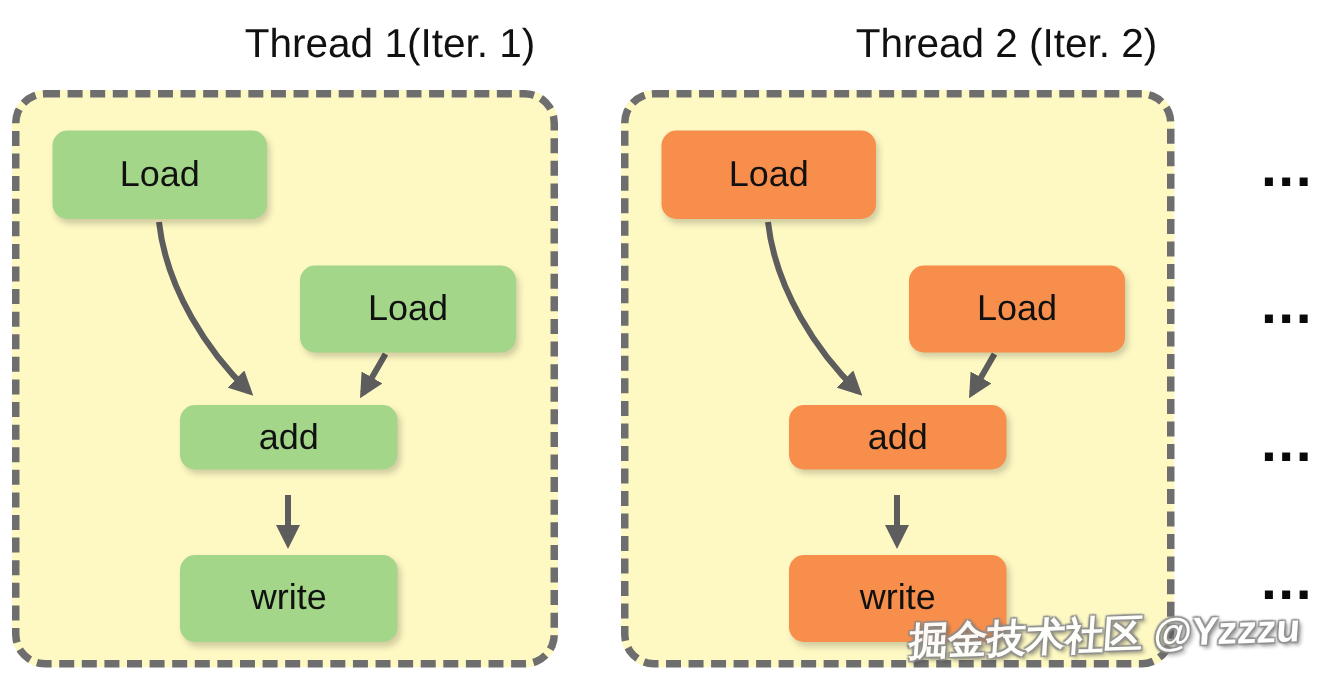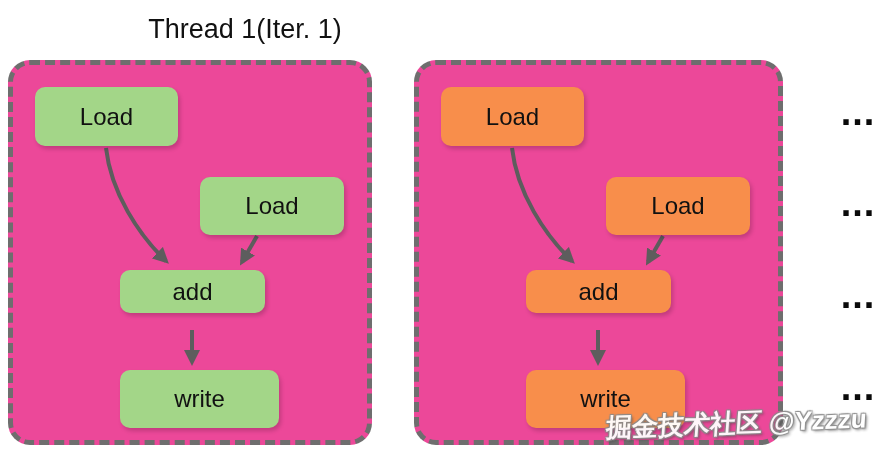--- a/index.html
+++ b/index.html
@@ -16,30 +16,30 @@
     overflow: hidden;
   }
   .thread-title {
     position: absolute;
     top: 14px;
     transform: translateX(-50%);
     font-size: 27px;
     color: #111111;
     white-space: nowrap;
   }
-  #title-1 { left: 245px; }
+  #title-1 { left: 260px; }
   #title-2 { left: 671px; }
 
   .panel {
     position: absolute;
     top: 60px;
     height: 385px;
     border: 5px dashed #6e6e6e;
     border-radius: 22px;
-    background: #ec4899;
+    background: #fef9c3;
     box-sizing: border-box;
   }
   #panel-1 { left: 8px;   width: 364px; }
   #panel-2 { left: 414px; width: 369px; }
 
   .node {
     position: absolute;
     display: flex;
     align-items: center;
     justify-content: center;
@@ -47,21 +47,21 @@
     font-size: 24px;
     color: #111111;
     box-shadow: 2px 3px 4px rgba(0,0,0,0.18);
   }
   .panel-green .node { background: #a3d688; }
   .panel-orange .node { background: #f88e4b; }
 
   .node-load1 { left: 22px;  top: 22px;  width: 143px; height: 59px; }
   .node-load2 { left: 187px; top: 112px; width: 144px; height: 58px; }
   .node-add   { left: 107px; top: 205px; width: 145px; height: 43px; }
-  .node-write { left: 107px; top: 305px; width: 159px; height: 58px; }
+  .node-write { left: 107px; top: 305px; width: 145px; height: 58px; }
 
   .edges {
     position: absolute;
     left: 0; top: 0;
     width: 100%; height: 100%;
     pointer-events: none;
   }
 
   .ellipsis {
     position: absolute;
@@ -97,20 +97,21 @@
        2px  2px 3px rgba(60,60,60,0.65);
     opacity: 0.95;
   }
 </style>
 </head>
 <body>
 
 <div class="stage">
 
   <div class="thread-title" id="title-1">Thread 1(Iter. 1)</div>
+  <div class="thread-title" id="title-2">Thread 2 (Iter. 2)</div>
 
   <div class="panel panel-green" id="panel-1">
     <svg class="edges" viewBox="0 0 354 375">
       <defs>
         <marker id="ah1" viewBox="0 0 10 10" refX="7.5" refY="5" markerWidth="4" markerHeight="4" orient="auto-start-reverse">
           <path d="M0,0 L10,5 L0,10 z" fill="#5d5d5d"></path>
         </marker>
       </defs>
       <path d="M93,83 C98,128 126,170 153,196" fill="none" stroke="#5d5d5d" stroke-width="4" marker-end="url(#ah1)"></path>
       <path d="M244,171 L229,197" fill="none" stroke="#5d5d5d" stroke-width="4" marker-end="url(#ah1)"></path>

